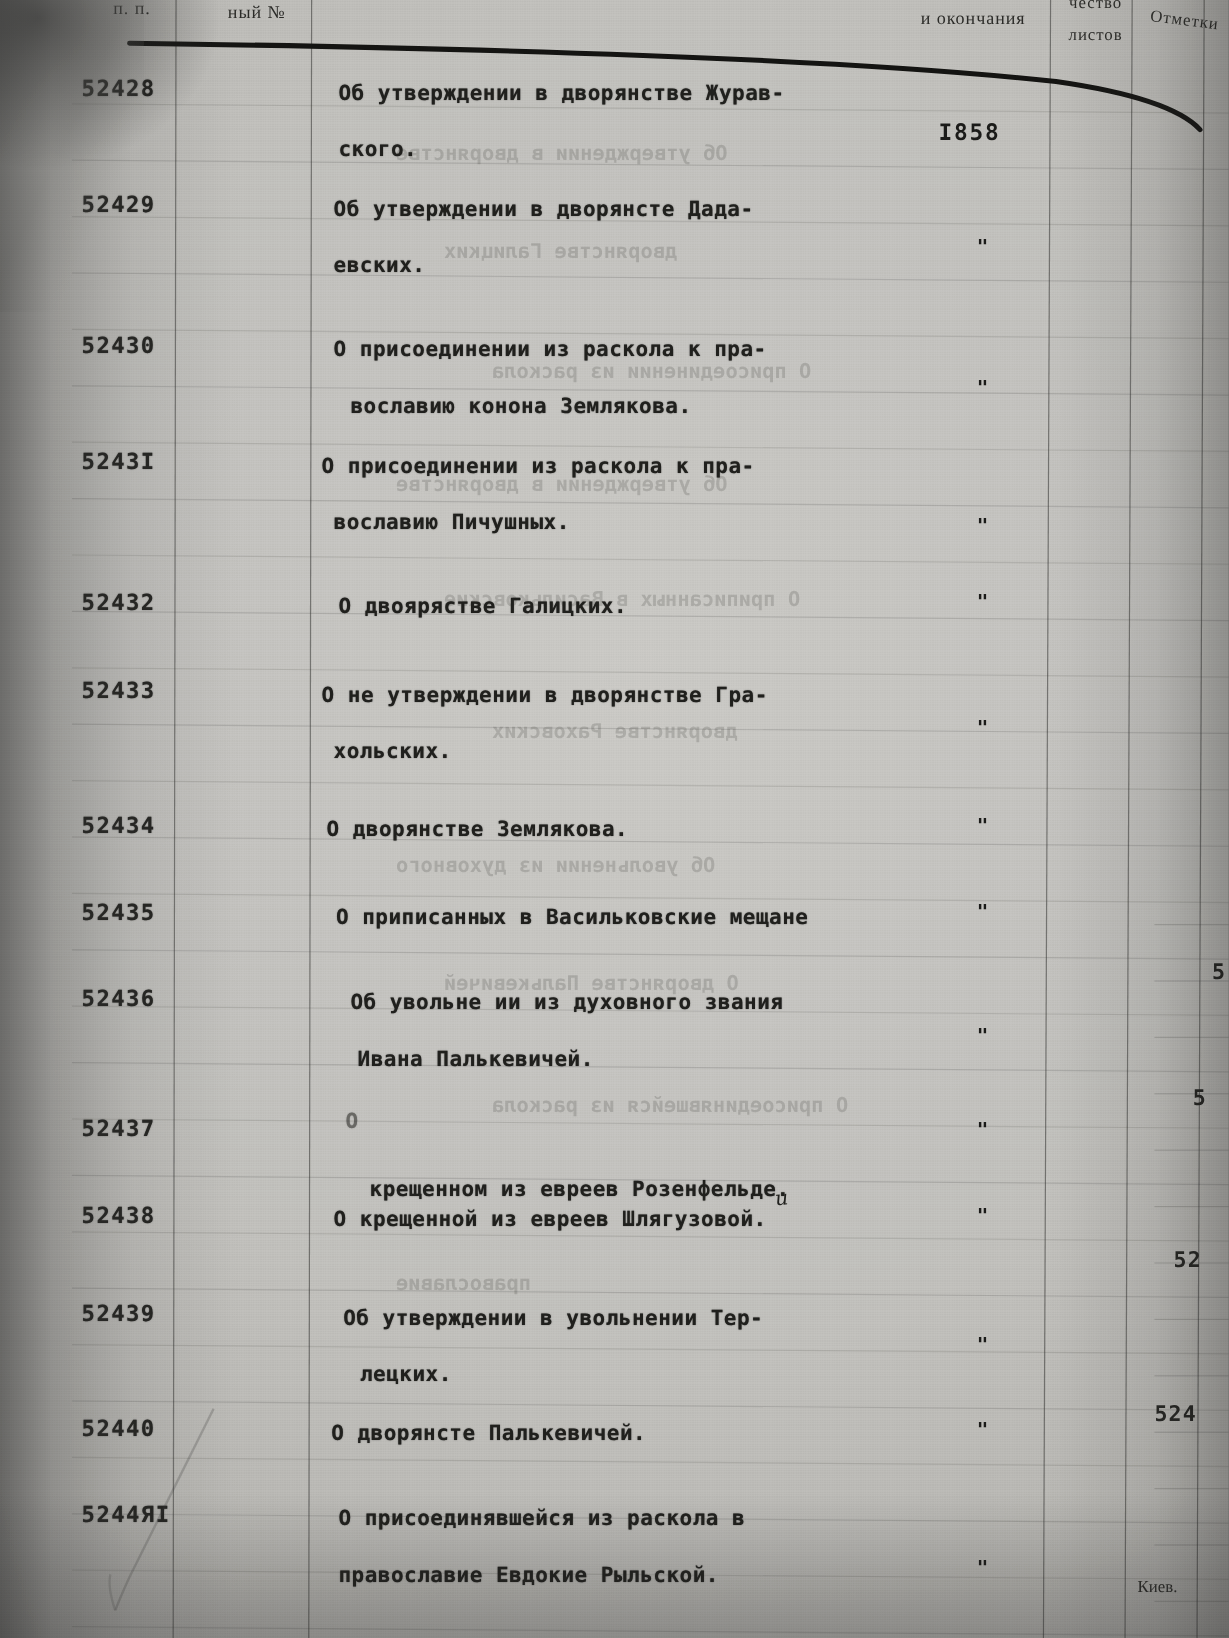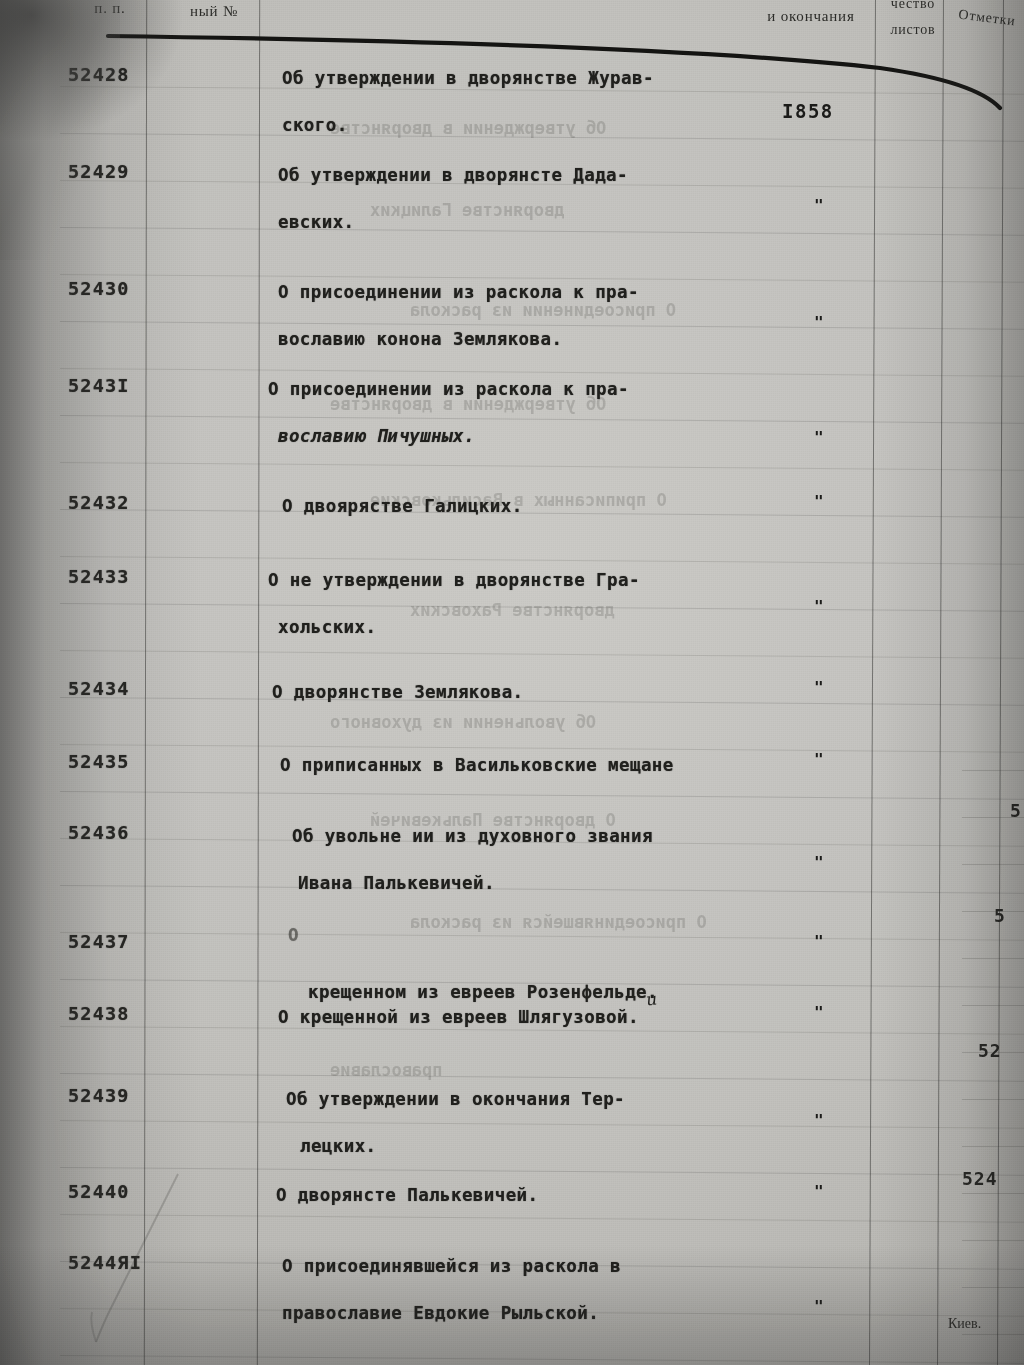--- a/index.html
+++ b/index.html
@@ -231,25 +231,25 @@
       <div class="typed num" style="left: 68px; top: 64px;">52428</div>
       <div class="typed" style="left: 282px; top: 68px;">Об утверждении в дворянстве Журав-</div>
       <div class="typed" style="left: 282px; top: 115px;">ского.</div>
       <div class="year" style="left: 782px; top: 100px;">I858</div>
       <div class="typed num" style="left: 68px; top: 161px;">52429</div>
       <div class="typed" style="left: 278px; top: 165px;">Об утверждении в дворянсте Дада-</div>
       <div class="typed" style="left: 278px; top: 212px;">евских.</div>
       <div class="ditto" style="left: 814px; top: 196px;">"</div>
       <div class="typed num" style="left: 68px; top: 278px;">52430</div>
       <div class="typed" style="left: 278px; top: 282px;">О присоединении из раскола к пра-</div>
-      <div class="typed" style="left: 278px; top: 329px;">вославию конона Землякова.</div>
+      <div class="typed" style="left: 292px; top: 329px;">вославию конона Землякова.</div>
       <div class="ditto" style="left: 814px; top: 313px;">"</div>
       <div class="typed num" style="left: 68px; top: 375px;">5243I</div>
       <div class="typed" style="left: 268px; top: 379px;">О присоединении из раскола к пра-</div>
-      <div class="typed" style="left: 278px; top: 426px; font-style: italic;">вославию Пичушных.</div>
+      <div class="typed" style="left: 278px; top: 426px;">вославию Пичушных.</div>
       <div class="ditto" style="left: 814px; top: 428px;">"</div>
       <div class="typed num" style="left: 68px; top: 492px;">52432</div>
       <div class="typed" style="left: 282px; top: 496px; text-align: right;">О двоярястве Галицких.</div>
       <div class="ditto" style="left: 814px; top: 492px;">"</div>
       <div class="typed num" style="left: 68px; top: 566px;">52433</div>
       <div class="typed" style="left: 268px; top: 570px;">О не утверждении в дворянстве Гра-</div>
       <div class="typed" style="left: 278px; top: 617px;">хольских.</div>
       <div class="ditto" style="left: 814px; top: 597px;">"</div>
       <div class="typed num" style="left: 68px; top: 678px;">52434</div>
       <div class="typed" style="left: 272px; top: 682px;">О дворянстве Землякова.</div>
@@ -263,21 +263,21 @@
       <div class="ditto" style="left: 814px; top: 853px;">"</div>
       <div class="typed num" style="left: 68px; top: 931px;">52437</div>
       <div class="typed faint" style="left: 288px; top: 925px;">О</div>
       <div class="typed" style="left: 308px; top: 982px;">крещенном из евреев Розенфельде.</div>
       <div class="ditto" style="left: 814px; top: 932px;">"</div>
       <div class="typed num" style="left: 68px; top: 1003px;">52438</div>
       <div class="typed" style="left: 278px; top: 1007px;">О крещенной из евреев Шлягузовой.</div>
       <div class="handwritten" style="left: 646px; top: 989px;">и</div>
       <div class="ditto" style="left: 814px; top: 1003px;">"</div>
       <div class="typed num" style="left: 68px; top: 1085px;">52439</div>
-      <div class="typed" style="left: 286px; top: 1089px;">Об утверждении в окончания Тер-</div>
+      <div class="typed" style="left: 286px; top: 1089px;">Об утверждении в увольнении Тер-</div>
       <div class="typed" style="left: 300px; top: 1136px;">лецких.</div>
       <div class="ditto" style="left: 814px; top: 1111px;">"</div>
       <div class="typed num" style="left: 68px; top: 1181px;">52440</div>
       <div class="typed" style="left: 276px; top: 1185px;">О дворянсте Палькевичей.</div>
       <div class="ditto" style="left: 814px; top: 1182px;">"</div>
       <div class="typed num" style="left: 68px; top: 1252px;">5244ЯI</div>
       <div class="typed" style="left: 282px; top: 1256px;">О присоединявшейся из раскола в</div>
       <div class="typed" style="left: 282px; top: 1303px;">православие Евдокие Рыльской.</div>
       <div class="ditto" style="left: 814px; top: 1297px;">"</div>
     </div>

